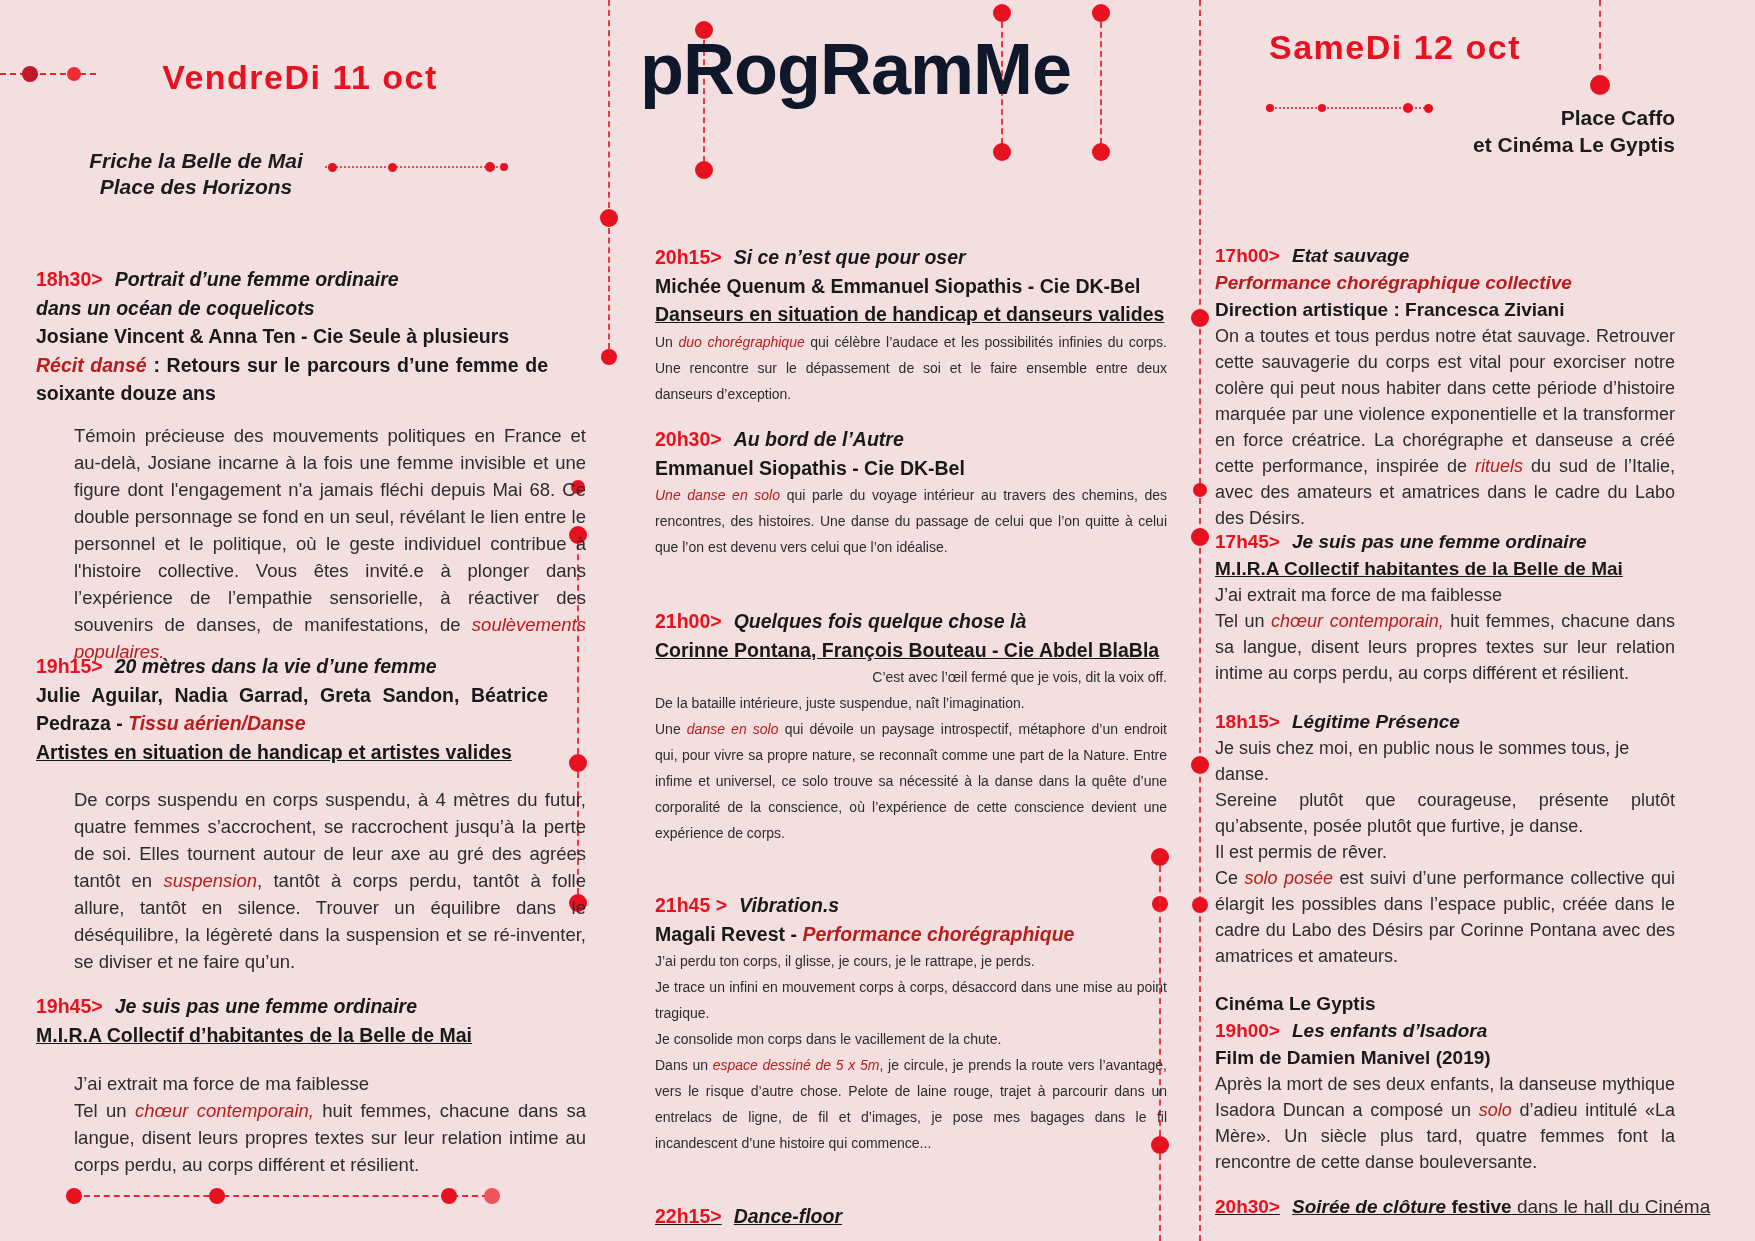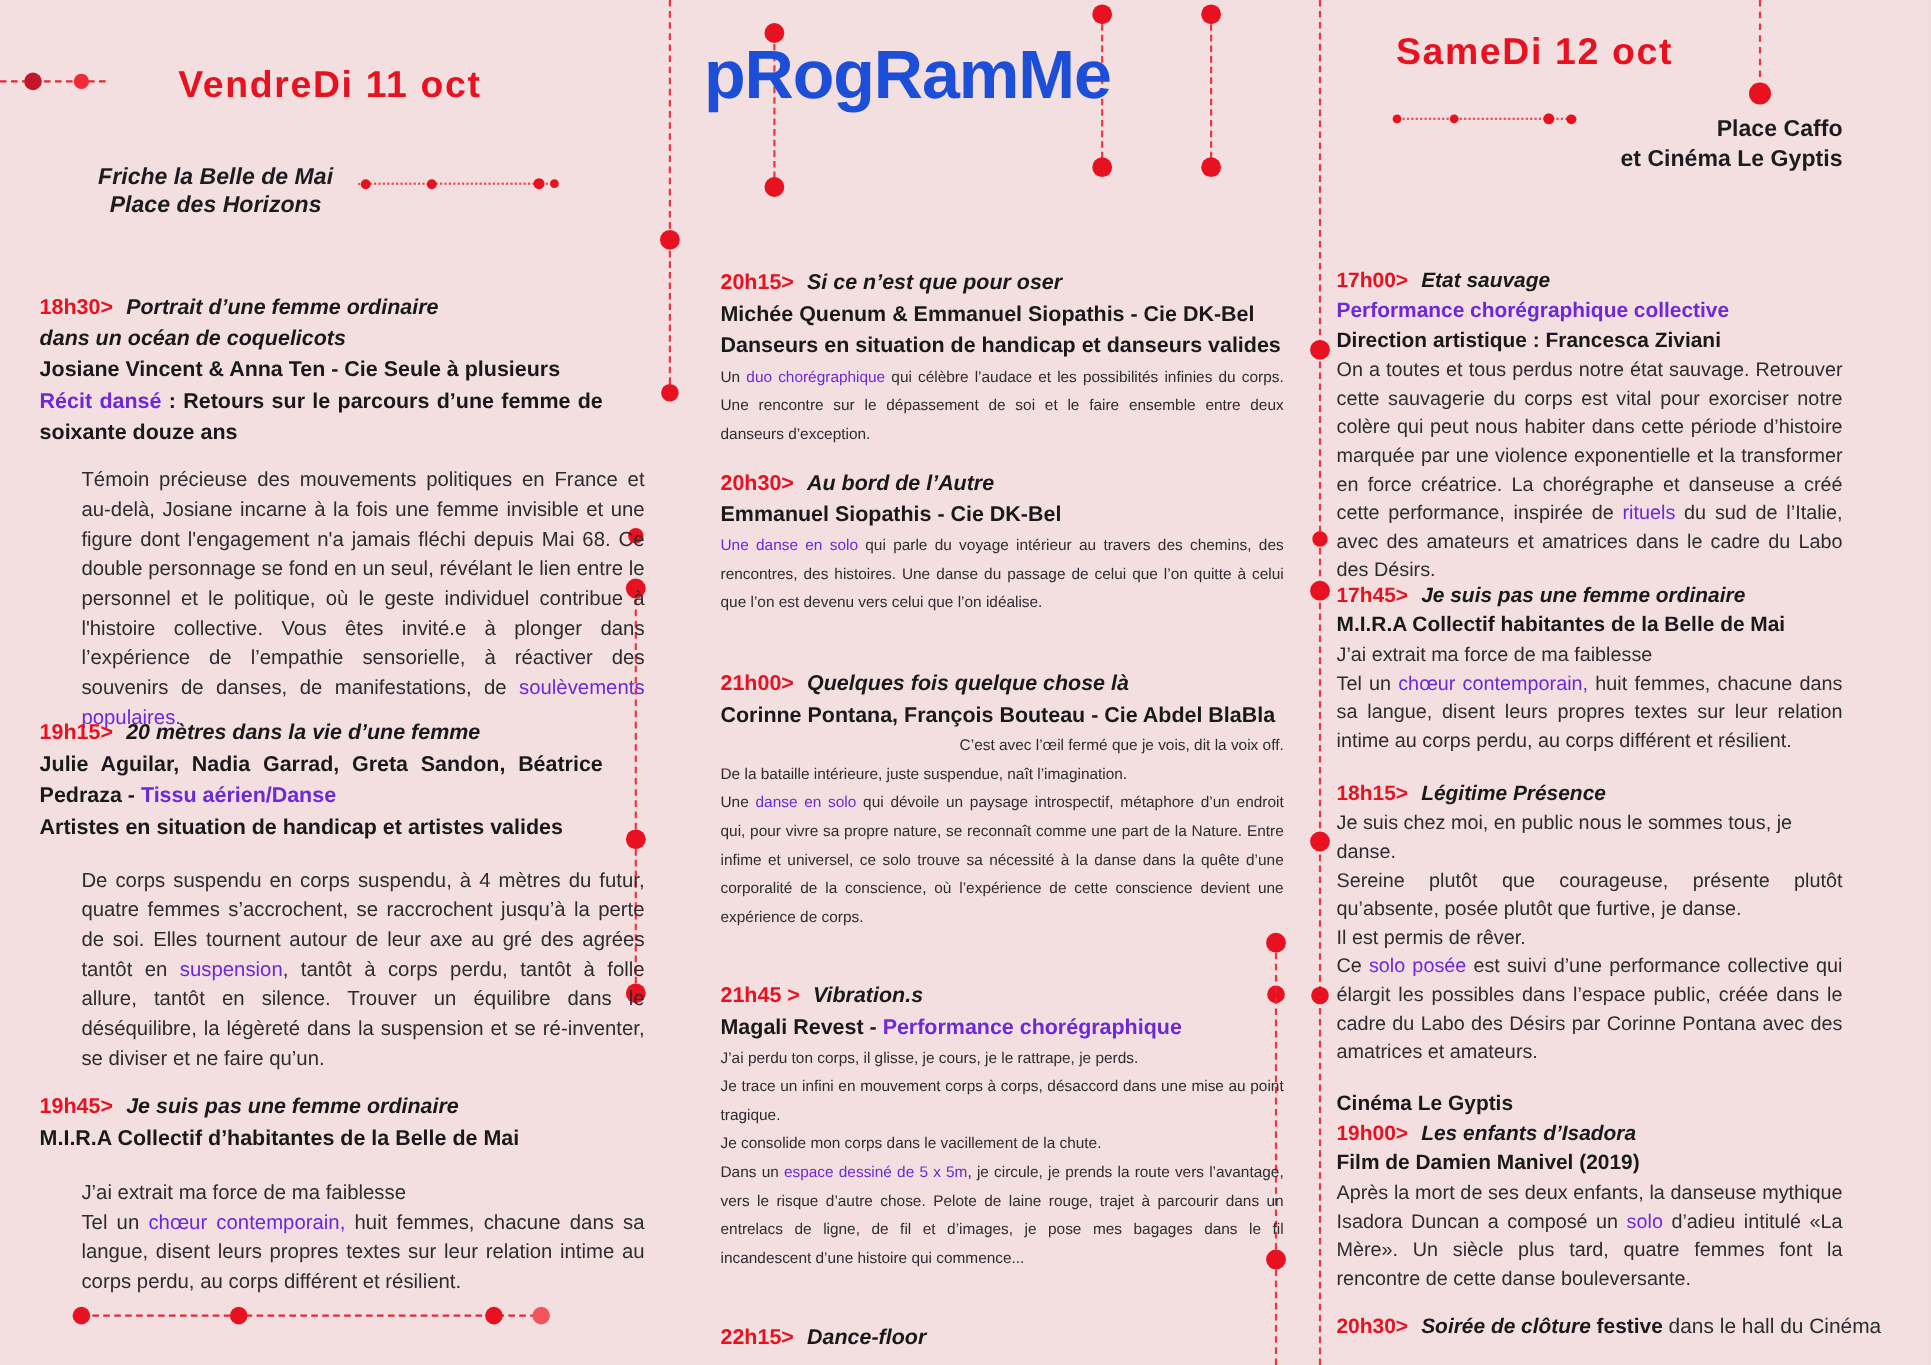--- a/index.html
+++ b/index.html
@@ -7,32 +7,32 @@
         font-family:"Liberation Sans","DejaVu Sans",sans-serif;color:#242428;}
   .abs{position:absolute;}
   
   .dot{position:absolute;background:#e8111f;border-radius:50%;}
   .vdash{position:absolute;width:0;border-left:2px dashed #ea2530;opacity:.9;}
   .hdash{position:absolute;height:0;border-top:2px dashed #e2202c;opacity:.95;}
   .hdot{position:absolute;height:0;border-top:2px dotted #e83a44;opacity:.9;}
   
   .day{font-size:34px;font-weight:700;color:#e8111f;letter-spacing:1.5px;text-align:center;line-height:38px;}
   .venue{font-size:21px;font-weight:700;color:#1c1c1f;line-height:26px;}
-  .big-title{font-size:62px;font-weight:700;color:#1d4ed8;letter-spacing:-1px;line-height:90px;white-space:nowrap;}
+  .big-title{font-size:72px;font-weight:700;color:#0f172a;letter-spacing:-1px;line-height:90px;white-space:nowrap;}
   
   .head{font-size:19.5px;line-height:28.5px;font-weight:700;color:#19191c;}
   .time{color:#e8111f;font-weight:700;margin-right:12px;}
   .ti{font-style:italic;font-weight:700;}
-  .acc{color:#6d28d9;}
+  .acc{color:#b91c1c;font-style:italic;}
   .desc{font-size:18.5px;line-height:27px;font-weight:400;color:#2c2c30;text-align:justify;margin-left:38px;}
   .descm{font-size:14px;line-height:26px;font-weight:400;color:#2c2c30;text-align:justify;}
   .descr{font-size:18px;line-height:26px;font-weight:400;color:#2c2c30;text-align:justify;}
   .headr{font-size:19px;line-height:27px;font-weight:700;color:#19191c;}
   .jline{text-align:justify;}
-  .nw{white-space:nowrap;}
+  .nw{white-space:nowrap;text-decoration:underline;}
   .center{text-align:center;}
   .right{text-align:right;}
 </style>
 </head>
 <body>
 
 <div class="page">
 
   <div class="hdash" style="left:0;top:73px;width:96px;"></div>
   <i class="dot" style="left:22px;top:66px;width:16px;height:16px;background:#c31628;"></i>

